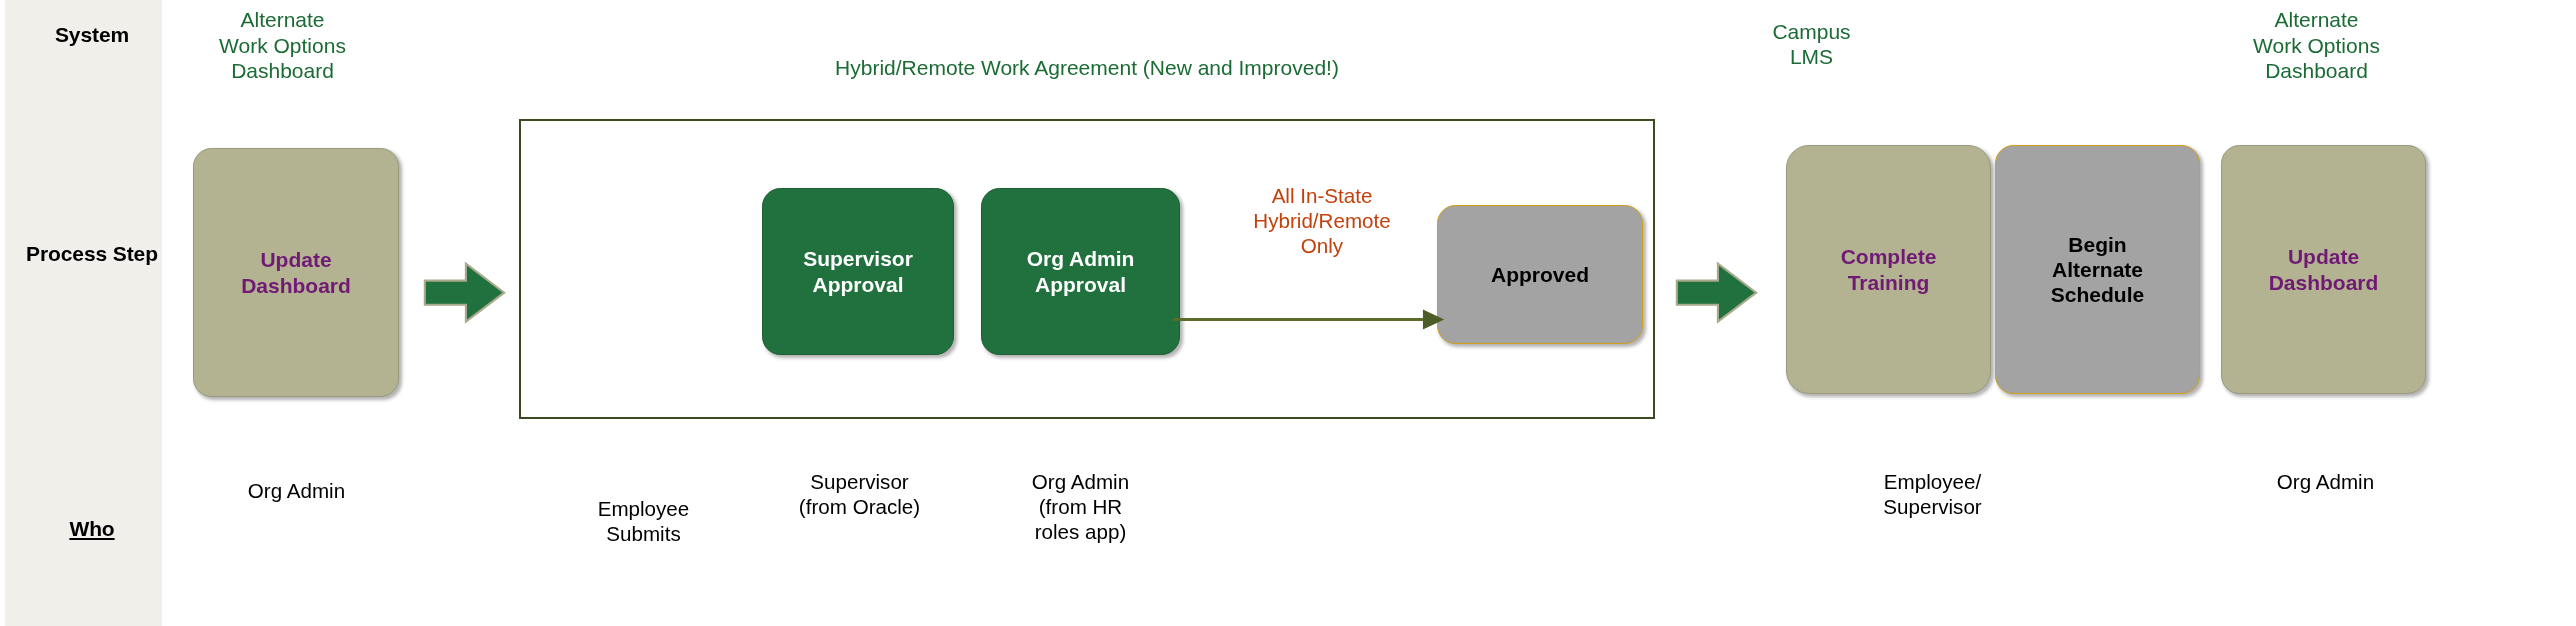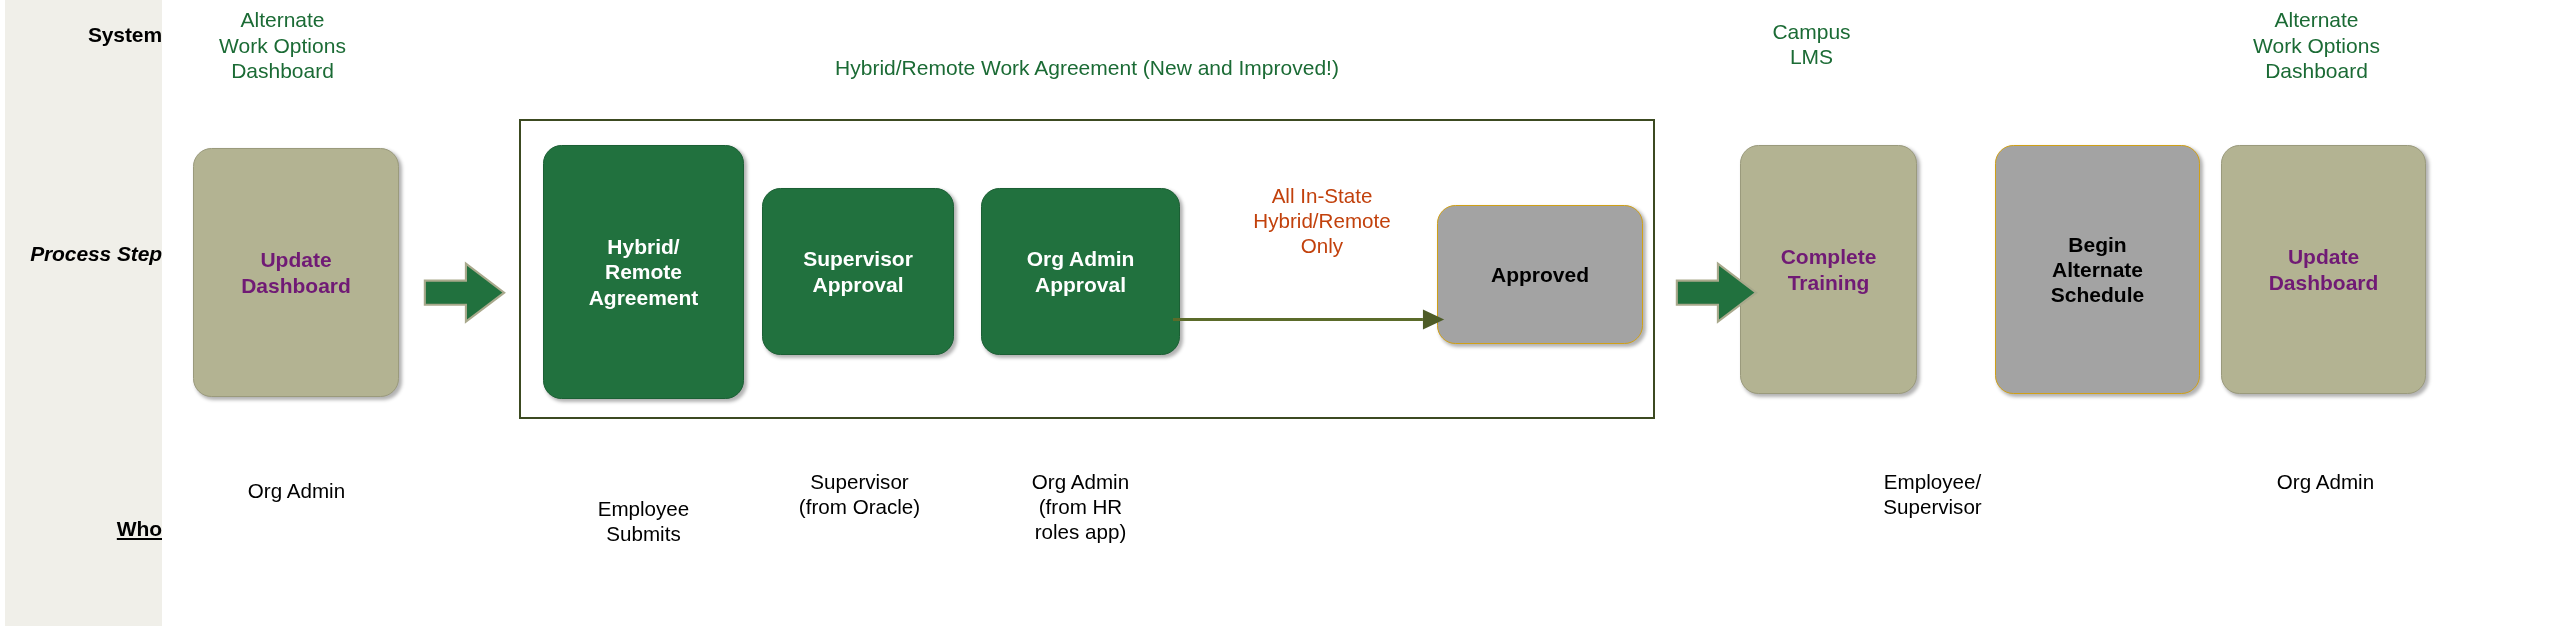--- a/index.html
+++ b/index.html
@@ -28,21 +28,21 @@
     background: #f0efe9;
   }
   .rail-label {
     position: absolute;
     left: 5px;
     width: 157px;
     color: #000000;
     font-weight: bold;
     font-size: 21px;
     line-height: 1.18;
-    text-align: right;
+    text-align: center;
     padding-left: 17px;
     box-sizing: border-box;
     letter-spacing: -0.1px;
   }
   #rail-system  { top: 23px; }
   #rail-process { top: 242px; }
   #rail-who     { top: 517px; text-decoration: underline; }
 
   
   .system-cap {
@@ -122,21 +122,21 @@
 </style>
 </head>
 <body>
 
 <div id="canvas">
 
   <div class="rail"></div>
 
   <div class="rail-label" id="rail-system">System</div>
 
-  <div class="rail-label" id="rail-process" style="white-space:pre-line;font-style:italic;">Process Step</div>
+  <div class="rail-label" id="rail-process" style="white-space:pre-line;">Process Step</div>
 
   <div class="rail-label" id="rail-who">Who</div>
 
   <div class="system-cap" style="left:176px; top:7px; width:213px;">Alternate
 Work Options
 Dashboard</div>
 
   <div class="system-cap" style="left:1705px; top:18.5px; width:213px;">Campus
 LMS</div>
 
@@ -144,33 +144,30 @@
 Work Options
 Dashboard</div>
 
   <div class="system-cap" style="left:519px; top:55px; width:1136px;">Hybrid/Remote Work Agreement (New and Improved!)</div>
 
   <div class="group-box" style="left:519px; top:119px; width:1136px; height:300px;"></div>
 
   <div class="pbox tan" style="left:193px; top:148px; width:206px; height:249px;">Update
 Dashboard</div>
 
-  <div class="pbox green" style="left:543px; top:145px; width:201px; height:254px;">Hybrid/
-Remote
-Agreement</div>
 
   <div class="pbox green" style="left:762px; top:188px; width:192px; height:167px;">Supervisor
 Approval</div>
 
   <div class="pbox green" style="left:981px; top:188px; width:199px; height:167px;">Org Admin
 Approval</div>
 
   <div class="pbox gold" style="left:1437px; top:205px; width:206px; height:139px;">Approved</div>
 
-  <div class="pbox tan" style="left:1740px; top:145px; width:177px; height:249px;">Complete
+  <div class="pbox tan" style="left:1786px; top:145px; width:205px; height:249px;border-radius:23px;">Complete
 Training</div>
 
   <div class="pbox gold" style="left:1995px; top:145px; width:205px; height:249px;">Begin
 Alternate
 Schedule</div>
 
   <div class="pbox tan" style="left:2221px; top:145px; width:205px; height:249px;">Update
 Dashboard</div>
 
   <div class="block-arrow" style="left:422px; top:259px; width:85px; height:68px;">

